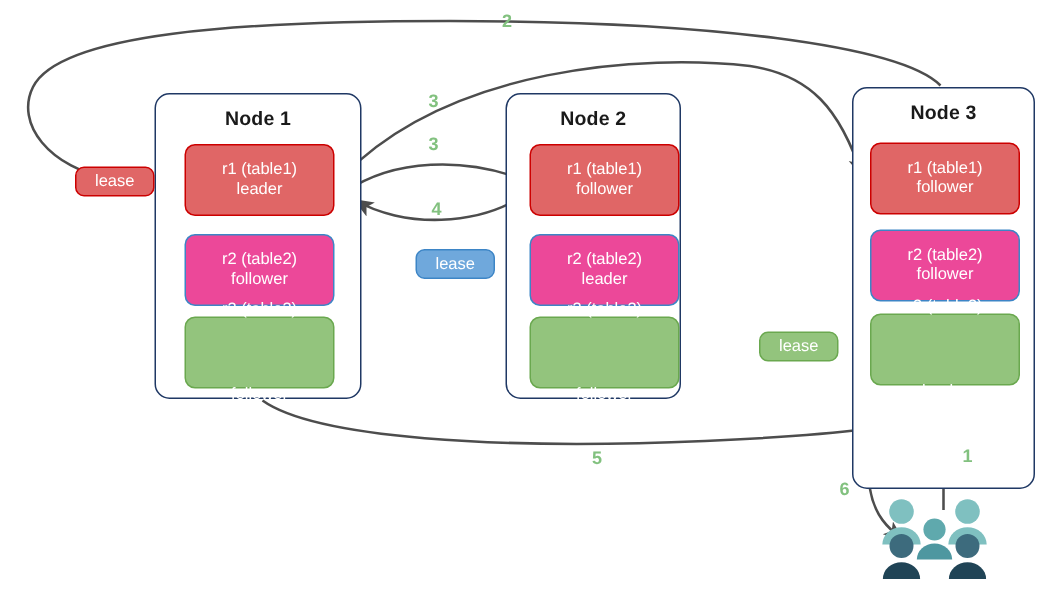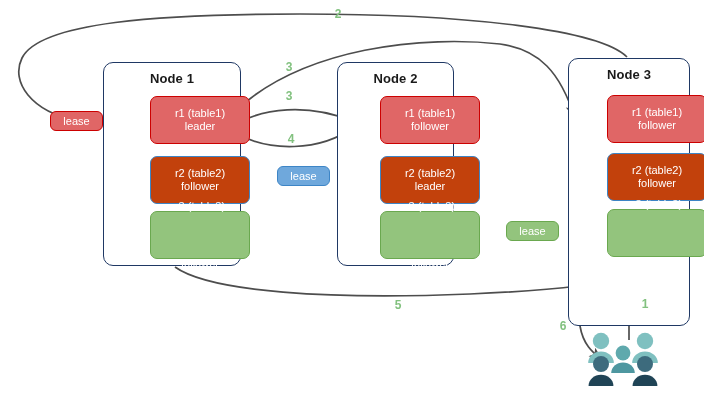--- a/index.html
+++ b/index.html
@@ -48,25 +48,24 @@
     box-sizing: border-box;
     border-radius: 7px;
     display: flex;
     flex-direction: column;
     align-items: center;
     justify-content: center;
     font-size: 11px;
     line-height: 13.5px;
     color: #ffffff;
     text-align: center;
-    margin-left: 27px;
   }
   .replica .ln { display: block; }
   .r-red   { background: #e06666; border: 1.6px solid #cc0000; }
-  .r-blue  { background: #c2410c; border: 1.6px solid #3d85c6; }
+  .r-blue  { background: #ec4899; border: 1.6px solid #3d85c6; }
   .r-green { background: #93c47d; border: 1.6px solid #6aa84f; gap: 44px; }
 
   .lease {
     position: absolute;
     box-sizing: border-box;
     border-radius: 6px;
     display: flex;
     align-items: center;
     justify-content: center;
     font-size: 11px;

